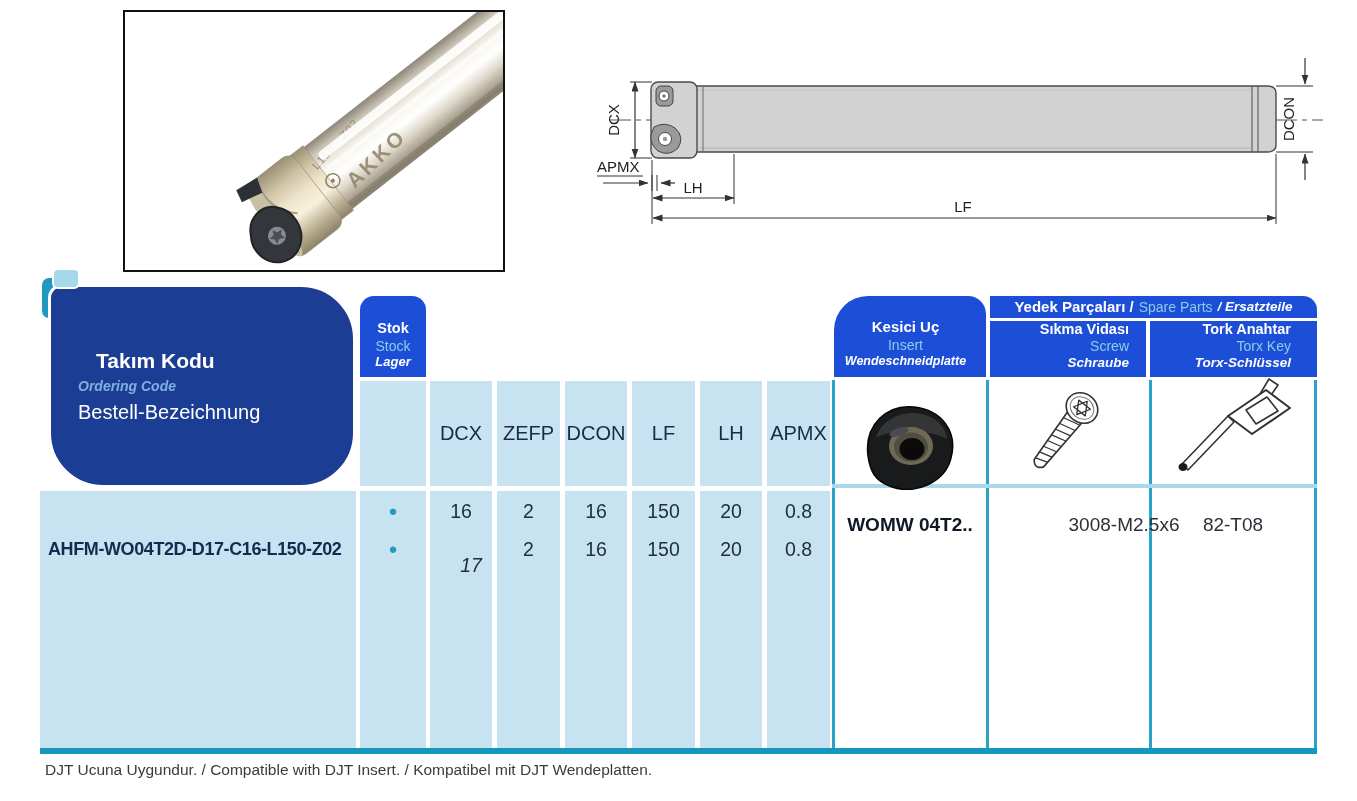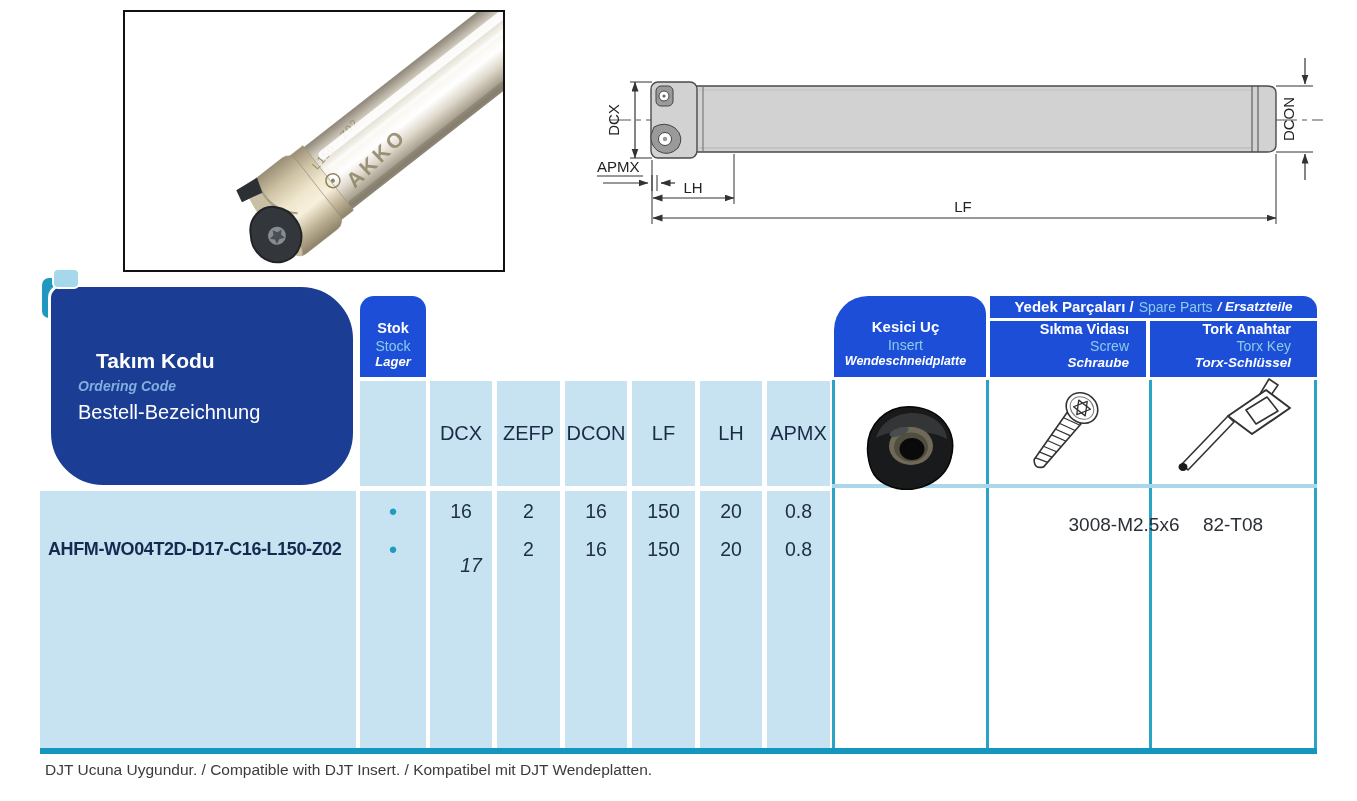--- a/index.html
+++ b/index.html
@@ -287,19 +287,20 @@
   <svg class="part-img" style="left:1172px;top:372px;" width="124" height="108" viewBox="0 0 124 108">
     <g stroke="#333" fill="#fff" stroke-linejoin="round">
       <polygon points="88,22 97,7 106,13 97,26" stroke-width="1.6"></polygon>
       <path d="M10,92 L56,44 L62,50 L16,98 Z" stroke-width="1.6"></path>
       <polygon points="56,44 94,18 118,36 80,62" stroke-width="2"></polygon>
       <polygon points="74,38 95,25 106,39 84,52" stroke-width="1.6"></polygon>
       <ellipse cx="11" cy="95" rx="4.5" ry="4" fill="#1c1c1c" stroke="none"></ellipse>
     </g>
   </svg>
 
+  <div class="part-code bold" style="left:835px;width:150px;">WOMW 04T2..</div>
   <div class="part-code" style="left:1000px;width:160px;padding-left:44px;">3008-M2.5x6</div>
   <div class="part-code" style="left:1152px;width:162px;">82-T08</div>
 
   <div class="bottom-bar"></div>
   <div class="footnote">DJT Ucuna Uygundur. / Compatible with DJT Insert. / Kompatibel mit DJT Wendeplatten.</div>
 
 </div>
 
 </body></html>

